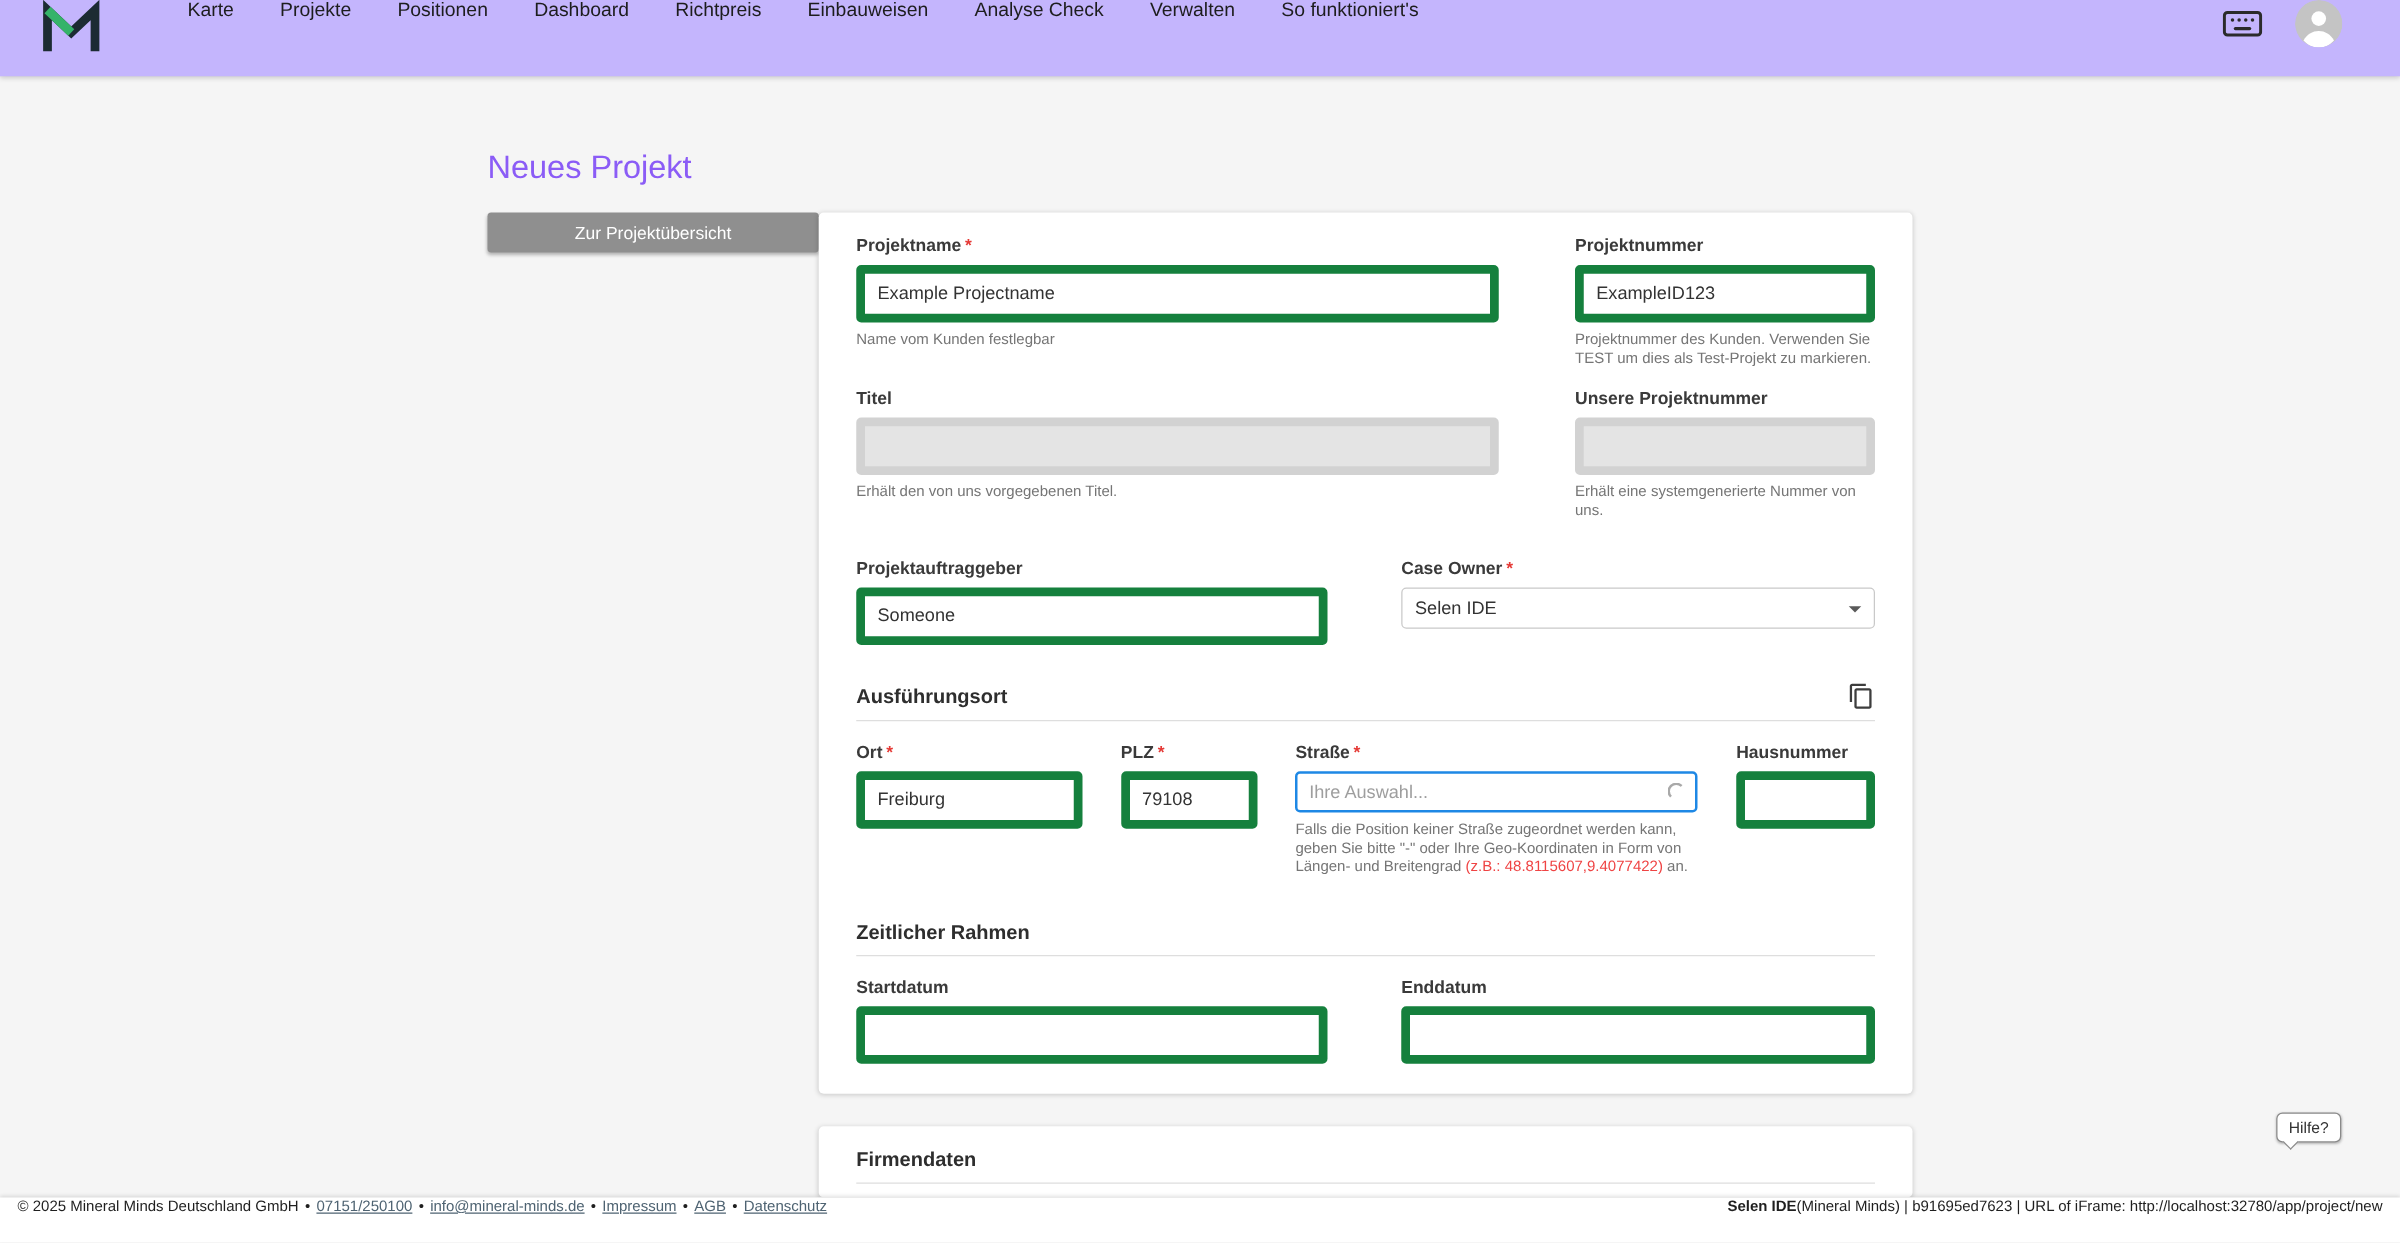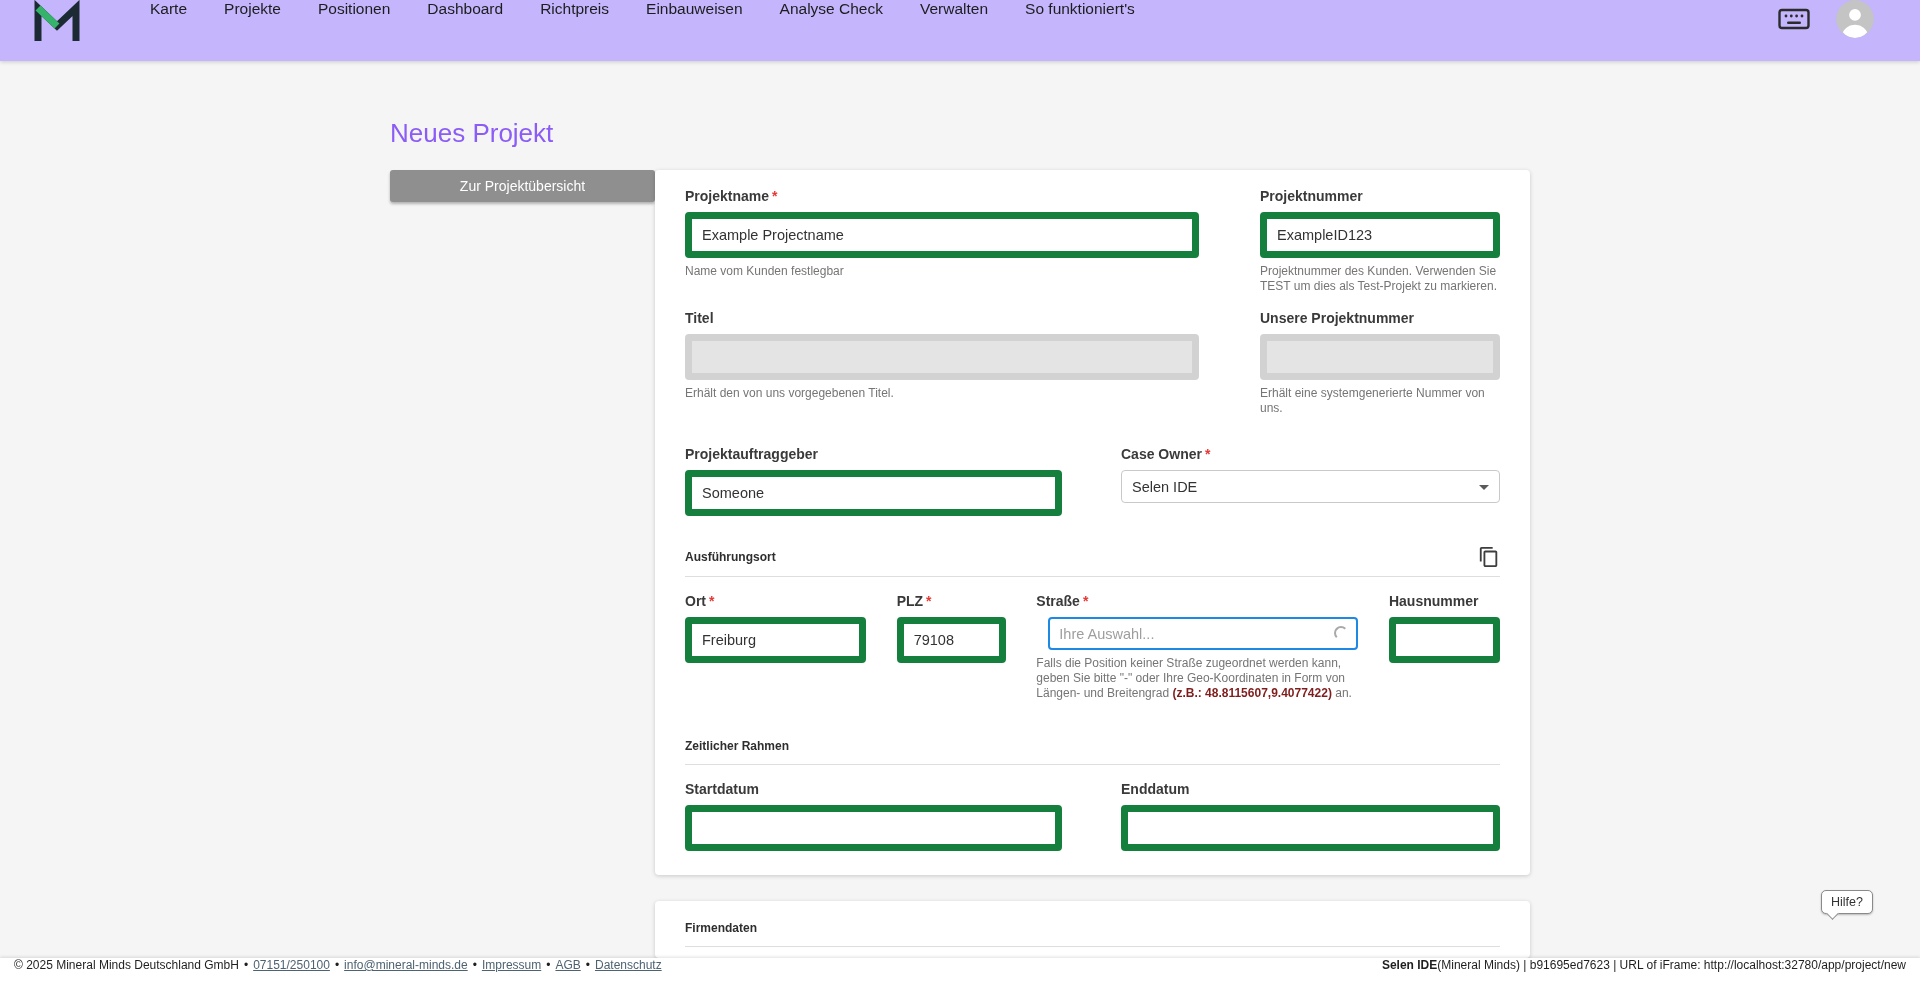--- a/index.html
+++ b/index.html
@@ -58,44 +58,44 @@
     display:block; font-size:14px; line-height:17px; font-weight:bold;
     color:#3a3a3a; margin-bottom:7px; white-space:nowrap;
   }
   .asterisk { color:#e53935; margin-left:3px; font-weight:bold; }
   .text-input {
     display:block; width:100%; height:33px; border:7px solid #15803d; border-radius:4px;
     padding:16px 10px; font-size:14.5px; color:#333; font-family:inherit; background:#fff; outline:none;
   }
   .text-input::placeholder { color:#9e9e9e; }
   .text-input:disabled { background:#e4e4e4; border-color:#d2d2d2; }
-  .input-wrap { position:relative;margin-left:12px; }
+  .input-wrap { position:relative; }
   .focused { border:2px solid #1e88e5; padding:0 9px; }
   .spinner {
     position:absolute; right:10px; top:9px; width:14px; height:14px;
     border:2px solid #a9a9a9; border-right-color:transparent; border-bottom-color:transparent;
     border-radius:50%; animation:spin 1s linear infinite;
   }
   @keyframes spin { to { transform:rotate(360deg); } }
   .helper { font-size:12px; color:#757575; line-height:15px; margin-top:6px; }
-  .helper .dim { color:#7f1d1d;font-weight:bold; }
+  .helper .dim { color:#ef4444; }
   .select-box {
     position:relative; height:33px; border:1px solid #c9c9c9; border-radius:4px;
     display:flex; align-items:center; padding:0 26px 0 10px; font-size:14.5px; color:#333;
     background:#fff; cursor:pointer;
   }
   .select-arrow {
     position:absolute; right:10px; top:14px; width:0; height:0;
     border-left:5px solid transparent; border-right:5px solid transparent; border-top:5px solid #5a5a5a;
   }
   .section-heading {
     display:flex; justify-content:space-between; align-items:center;
     border-bottom:1px solid #dedede; padding-bottom:8px; margin-bottom:16px;
   }
-  .section-heading h2 { font-size:12px; line-height:19px; font-weight:bold; margin:0; color:#2e2e2e; }
+  .section-heading h2 { font-size:16px; line-height:19px; font-weight:bold; margin:0; color:#2e2e2e; }
   .icon-btn { border:none; background:none; padding:0; cursor:pointer; width:22px; height:22px; }
   .icon-btn svg { width:22px; height:22px; display:block; }
 
   
   .help-btn {
     position:absolute; right:47px; bottom:80px; z-index:30;
     background:#fff; border:1px solid #8a8a8a; border-radius:5px;
     padding:4px 9px; font-size:12.5px; color:#333; font-family:inherit;
     box-shadow:0 1px 2px rgba(0,0,0,.25); cursor:pointer;
   }

